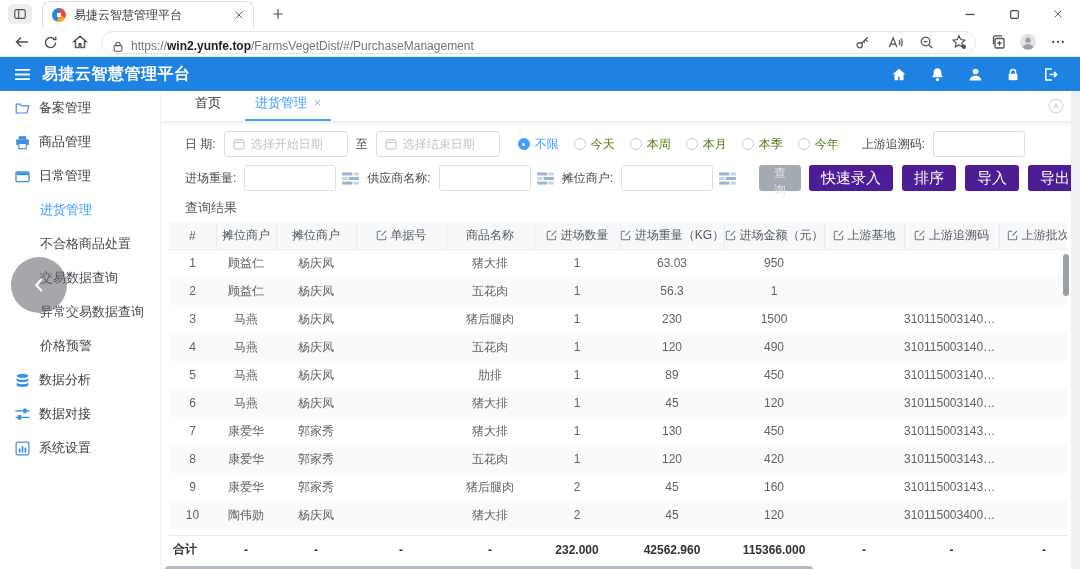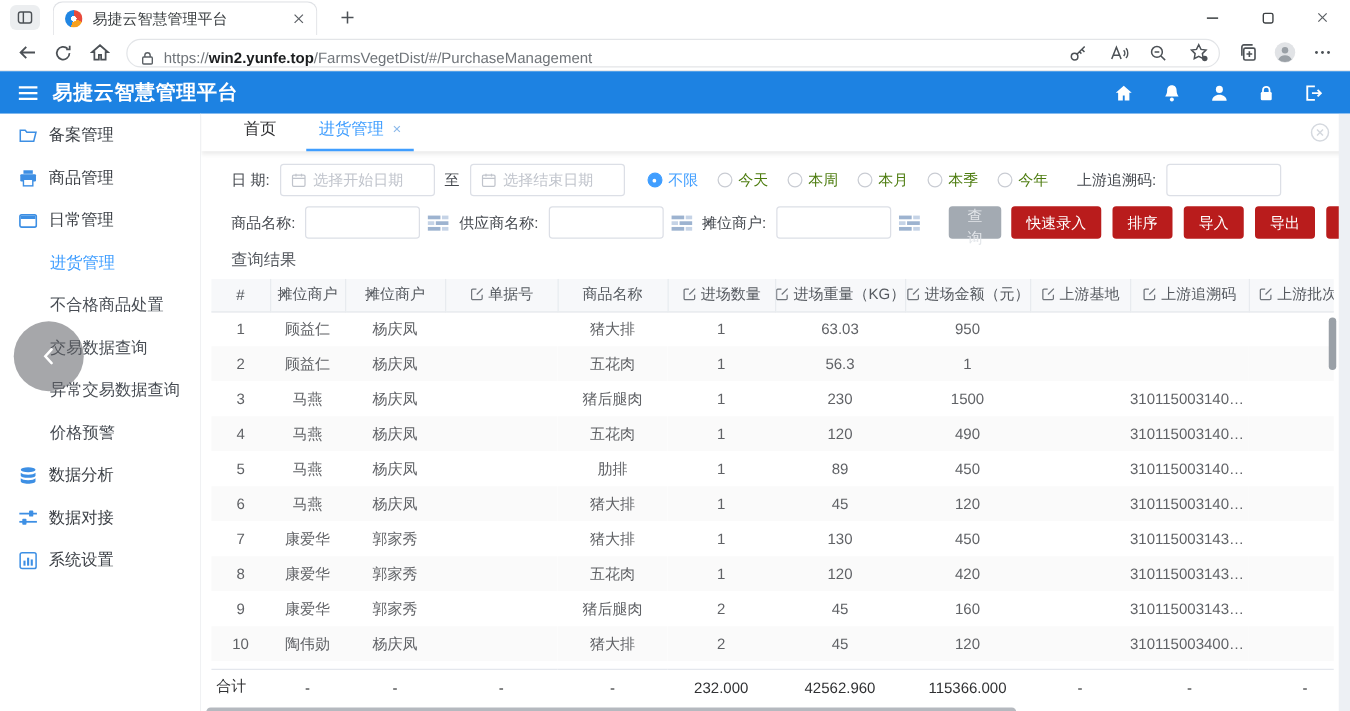--- a/index.html
+++ b/index.html
@@ -66,34 +66,34 @@
   .trace-inp{width:92px}
   .radio-grp{display:flex;align-items:center;margin-left:10px}
   .radio{display:flex;align-items:center;gap:5px;margin-right:15px;color:#4d7c0f;font-size:12px;cursor:pointer}
   .radio .dot{width:12px;height:12px;border:1px solid #c9ccd3;border-radius:50%;background:#fff;position:relative;flex:0 0 12px}
   .radio.checked{color:#409eff}
   .radio.checked .dot{background:#409eff;border-color:#409eff}
   .radio.checked .dot::after{content:"";position:absolute;left:3.5px;top:3.5px;width:3px;height:3px;border-radius:50%;background:#fff}
   .list-ic{display:flex;cursor:pointer;margin-left:-2px}
   .btn-gray{height:26px;padding:0 15px;background:#a3aab2;color:#e2e5e9;font-size:12px;border:none;border-radius:3px;margin-left:15px;cursor:pointer}
   .actions{margin-left:auto;display:flex;gap:9px;margin-right:12px}
-  .btn-blue{height:26px;padding:0 12px;background:#b91c1c;color:#fff;font-size:12px;border:none;border-radius:3px;cursor:pointer;white-space:nowrap}
+  .btn-blue{height:26px;padding:0 12px;background:#4c1d95;color:#fff;font-size:15px;border:none;border-radius:3px;cursor:pointer;white-space:nowrap}
 
   .results-title{font-size:13px;color:#565a60;margin:6px 0 6px 24px}
 
   
   .table-wrap{position:relative;margin-left:8px;width:898px;height:341px;overflow:hidden}
   table{border-collapse:collapse;table-layout:fixed;width:920px;font-size:12px;color:#606266}
   thead th{height:26px;background:#f7f8fa;font-weight:normal;color:#55595f;border-bottom:1px solid #e9ecf0}
   thead th:not(:last-child){border-right:1px solid #e8ebef}
   .th-inner{display:flex;align-items:center;justify-content:center;gap:4px;white-space:nowrap;overflow:hidden}
   tbody td{height:28px;text-align:center;white-space:nowrap;overflow:hidden;text-overflow:ellipsis}
   tbody tr:nth-child(even){background:#fafafa}
   .total-table{position:absolute;left:0;bottom:0;background:#fff;border-top:1px solid #e4e7ed}
-  .total-table td{height:29px;text-align:center;font-weight:normal;color:#303133;white-space:nowrap}
+  .total-table td{height:29px;text-align:center;font-weight:bold;color:#303133;white-space:nowrap}
   .total-table td.tl{text-align:left;padding-left:4px}
 
   .hscroll{margin:2px 0 0 4px;width:648px;height:7px;background:#b5b9bf;border-radius:4px;cursor:pointer}
   .vscroll-thumb{position:absolute;right:11px;top:163px;width:6px;height:42px;background:#9aa0a7;border-radius:3px;z-index:4;cursor:pointer}
 </style>
 </head>
 <body>
 
 <div class="tabstrip">
   <span class="ws-btn">
@@ -438,21 +438,21 @@
             </label>
             <label class="radio">
               <span class="dot"></span>
               <span>今年</span>
             </label>
           </span>
         <span class="flabel">上游追溯码:</span>
         <input class="inp txt-inp trace-inp" style="">
       </div>
       <div class="frow">
-        <span class="flabel">商品名称:</span>
+        <span class="flabel">进场重量:</span>
         <input class="inp txt-inp" style="">
         <span class="list-ic">
             <span>
               <svg width="17" height="13" viewBox="0 0 18 14">
                 <rect y="0.5" width="11" height="3.2" fill="#9db3d0"></rect>
                 <rect x="12.3" y="0.5" width="5.7" height="3.2" fill="#c5d3e6"></rect>
                 <rect y="5.4" width="5.7" height="3.2" fill="#c5d3e6"></rect>
                 <rect x="7" y="5.4" width="11" height="3.2" fill="#9db3d0"></rect>
                 <rect y="10.3" width="11" height="3.2" fill="#9db3d0"></rect>
                 <rect x="12.3" y="10.3" width="5.7" height="3.2" fill="#c5d3e6"></rect>

